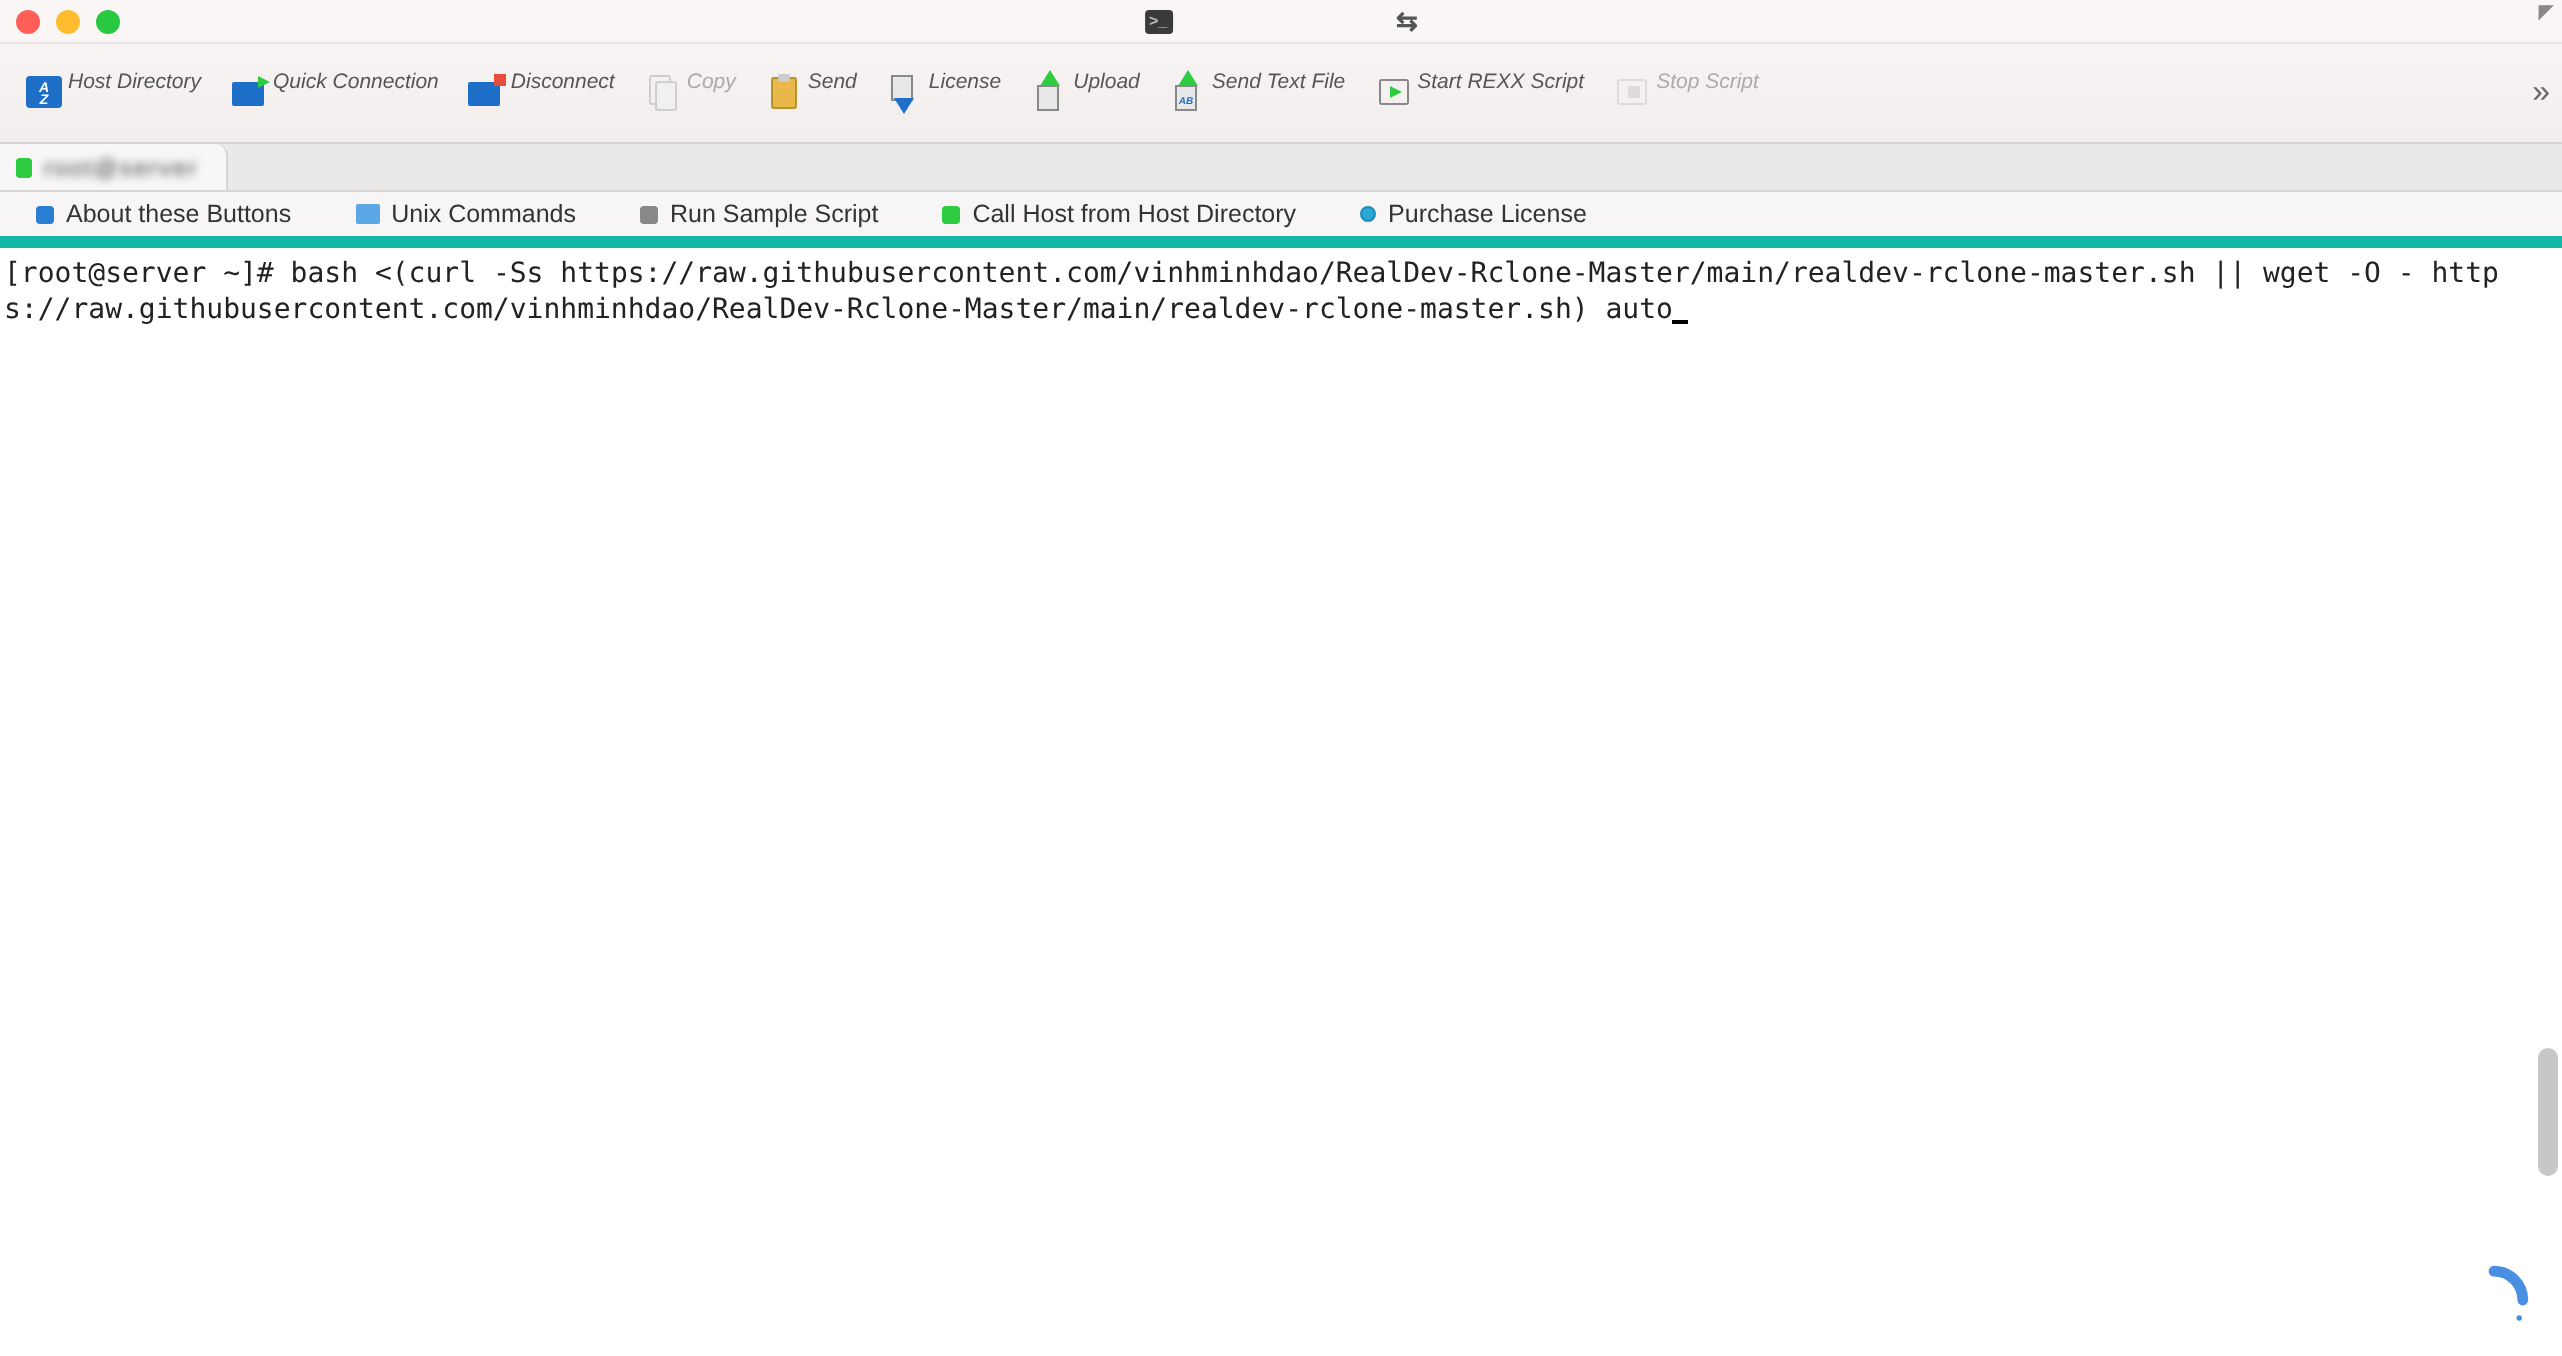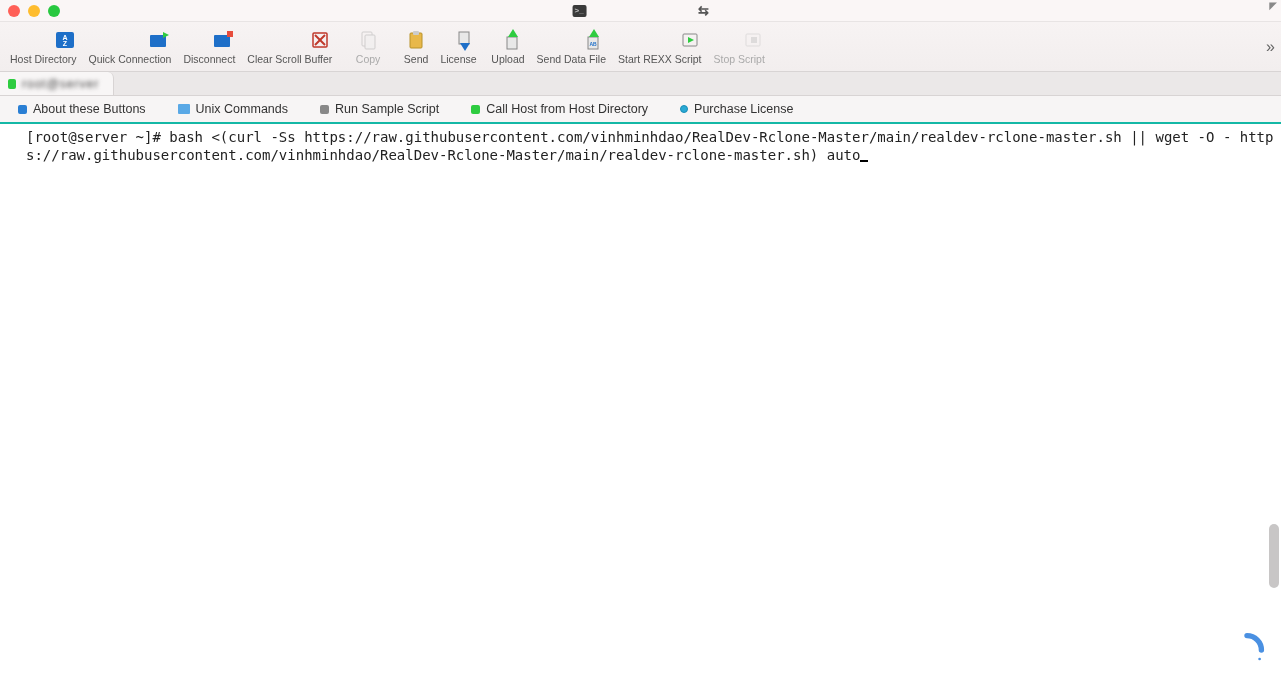--- a/index.html
+++ b/index.html
@@ -70,26 +70,27 @@
       height: 50px;
       background: linear-gradient(#f7f3f3, #f2eeee);
       border-bottom: 1px solid #d8d4d4;
       display: flex;
       align-items: center;
       padding: 0 4px;
       position: relative;
     }
     .tool-item {
       display: flex;
-      flex-direction: column;
-      align-items: flex-end;
+      flex-direction: row;
+      align-items: flex-start;
       justify-content: center;
       padding: 2px 6px;
       cursor: pointer;
       min-width: 48px;
+      font-style: italic;
     }
     .tool-icon {
       width: 24px; height: 22px;
       display: flex;
       align-items: center;
       justify-content: center;
       margin-bottom: 2px;
     }
     .tool-label {
       font-size: 10.5px;
@@ -130,21 +131,21 @@
     }
     .tab-indicator {
       width: 8px; height: 10px; border-radius: 2px; background: #2ecc40;
     }
     .tab-label { color: #444; font-weight: 500; filter: blur(2px); letter-spacing: 1px; }
 
     
     .quickbar {
       height: 28px;
       background: #f7f5f5;
-      border-bottom: 2px solid #14b8a6;
+      border-bottom: 6px solid #14b8a6;
       display: flex;
       align-items: center;
       padding: 0 18px;
       gap: 32px;
     }
     .qbtn {
       display: flex;
       align-items: center;
       gap: 6px;
       font-size: 12.5px;
@@ -166,21 +167,20 @@
       height: calc(678px - 22px - 50px - 24px - 28px);
       background: #fff;
       font-family: "SF Mono", Menlo, Consolas, monospace;
       font-size: 14px;
       color: #222;
       padding: 4px 2px;
       position: relative;
       overflow: hidden;
       line-height: 1.3;
       word-break: break-all;
-      margin-left: 24px;
     }
     .term-text { white-space: pre-wrap; }
     .cursor {
       display: inline-block;
       width: 8px; height: 2px;
       background: #000;
       vertical-align: bottom;
       margin-bottom: 2px;
     }
 
@@ -250,30 +250,20 @@
     <div class="tool-icon">
       <svg class="ico" viewBox="0 0 24 22">
           <rect x="3" y="6" width="16" height="12" rx="1" fill="#1e6fc8"></rect>
           <rect x="16" y="2" width="6" height="6" fill="#e74c3c"></rect>
         </svg>
     </div>
     <div class="tool-label">Disconnect</div>
   </div>
 
 
-  <div class="tool-item">
-    <div class="tool-icon">
-      <svg class="ico" viewBox="0 0 24 22">
-          <rect x="5" y="4" width="14" height="14" rx="1" fill="none" stroke="#c0392b" stroke-width="1.5"></rect>
-          <line x1="7" y1="6" x2="17" y2="16" stroke="#c0392b" stroke-width="2"></line>
-          <line x1="17" y1="6" x2="7" y2="16" stroke="#c0392b" stroke-width="2"></line>
-        </svg>
-    </div>
-    <div class="tool-label">Clear Scroll Buffer</div>
-  </div>
 
 
 
   <div class="tool-item disabled">
     <div class="tool-icon">
       <svg class="ico" viewBox="0 0 24 22">
           <rect x="6" y="3" width="10" height="14" rx="1" fill="none" stroke="#999"></rect>
           <rect x="9" y="6" width="10" height="14" rx="1" fill="#eee" stroke="#999"></rect>
         </svg>
     </div>
@@ -311,21 +301,21 @@
   </div>
 
   <div class="tool-item">
     <div class="tool-icon">
       <svg class="ico" viewBox="0 0 24 22">
           <rect x="6" y="8" width="10" height="12" fill="#e8e8e8" stroke="#888"></rect>
           <text x="11" y="17" text-anchor="middle" font-size="5" fill="#1e6fc8" font-weight="bold">AB</text>
           <polygon points="12,0 17,8 7,8" fill="#2ecc40"></polygon>
         </svg>
     </div>
-    <div class="tool-label">Send Data File</div>
+    <div class="tool-label">Send Text File</div>
   </div>
 
   <div class="tool-item">
     <div class="tool-icon">
       <svg class="ico" viewBox="0 0 24 22">
           <rect x="5" y="5" width="14" height="12" rx="1" fill="none" stroke="#888"></rect>
           <polygon points="10,8 16,11 10,14" fill="#2ecc40"></polygon>
         </svg>
     </div>
     <div class="tool-label">Start REXX Script</div>

